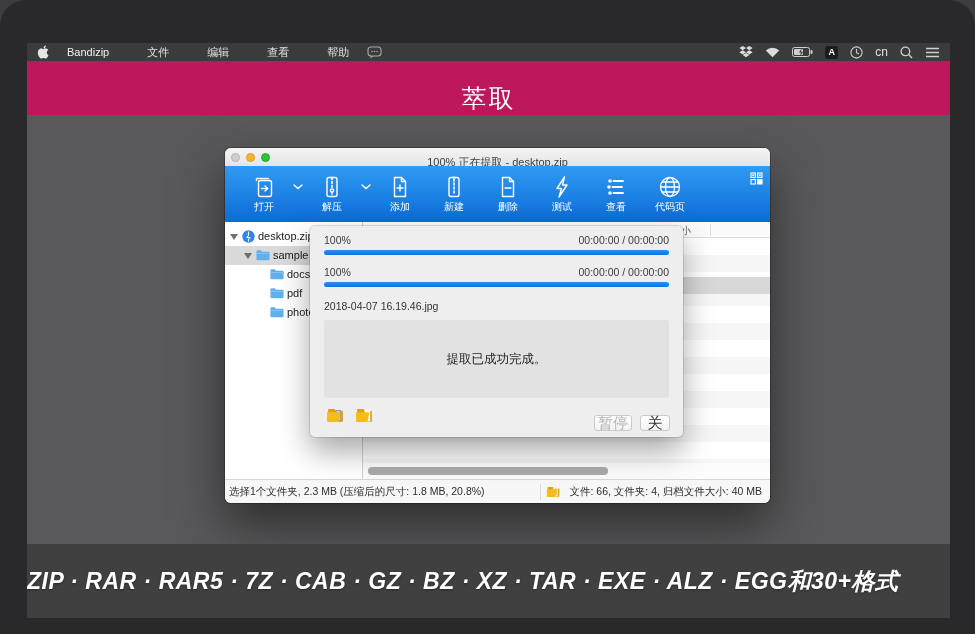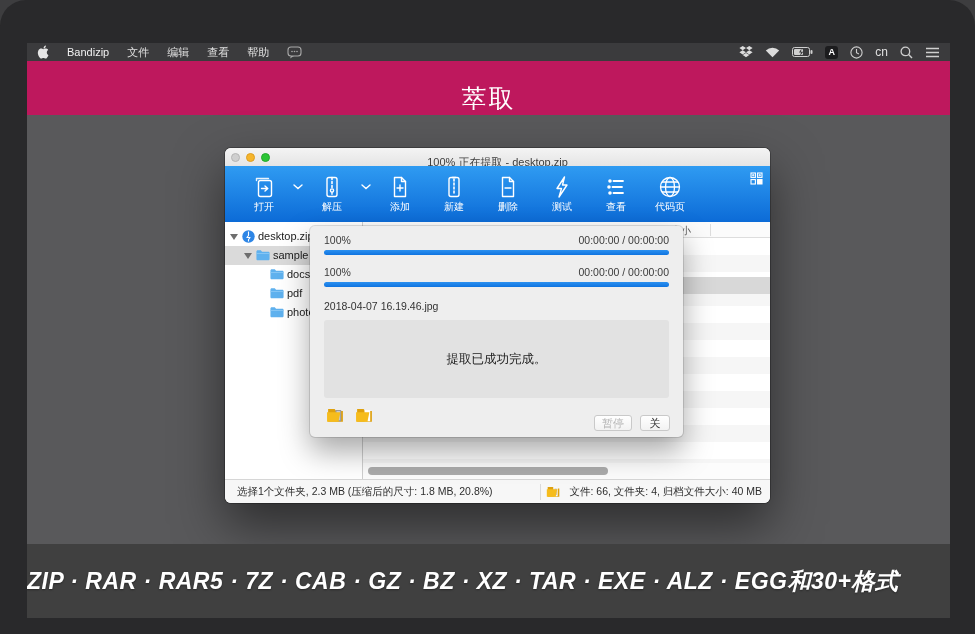--- a/index.html
+++ b/index.html
@@ -6,21 +6,21 @@
   html,body { width:975px; height:634px; background:#3d3d3f; font-family:"Liberation Sans","DejaVu Sans",sans-serif; overflow:hidden; }
   .bezel { position:absolute; left:0; top:0; width:975px; height:634px; background:#29292b; border-radius:26px 26px 0 0; }
   .screen { position:absolute; left:27px; top:43px; width:923px; height:575px; background:#59595b; overflow:hidden; }
 
   
   .menubar { position:absolute; left:0; top:0; width:100%; height:18px; background:#3b3b3d;
              display:flex; align-items:center; color:#e3e3e3; font-size:11px; padding:0 10px; }
   .mb-left { display:flex; align-items:center; gap:18px; }
   .mb-apple { display:flex; align-items:center; }
   .mb-app { font-weight:normal; color:#f2f2f2; }
-  .mb-item { color:#e0e0e0; }
+  .mb-item { color:#e0e0e0;margin-left:20px; }
   .mb-bubble { display:flex; align-items:center; }
   .mb-right { margin-left:auto; display:flex; align-items:center; gap:12px; }
   .mb-right svg { display:block; }
   .mb-cn { font-size:12px; color:#e0e0e0; }
   .ime-box { width:13px; height:13px; background:#1c1c1e; border-radius:3px; color:#fff; font-size:9px; font-weight:bold;
              display:flex; align-items:center; justify-content:center; }
 
   
   .hero { position:absolute; left:0; top:18px; width:100%; height:54px; background:#be185d;
           display:flex; align-items:flex-end; justify-content:center; }
@@ -66,37 +66,37 @@
   .col-header .col-label { position:absolute; left:308px; top:2px; }
   .col-div { position:absolute; left:347px; top:2px; width:1px; height:12px; background:#ddd; }
   .rows { position:absolute; left:0; top:16px; width:100%; height:225px;
           background:repeating-linear-gradient(180deg,#ffffff 0 17px,#f6f6f6 17px 34px); }
   .sel-row { position:absolute; left:0; top:39px; width:100%; height:17px; background:#d8d8d8; }
   .hscroll-track { position:absolute; left:0; top:241px; width:100%; height:16px; background:#fcfcfc; }
   .hscroll-thumb { position:absolute; left:5px; top:4px; width:240px; height:8px; background:#ababab; border-radius:4px; }
 
   .statusbar { position:absolute; left:0; top:331px; width:100%; height:24px; background:#f7f7f7;
                border-top:1px solid #d6d6d6; border-radius:0 0 6px 6px; display:flex; align-items:center; font-size:10.5px; color:#2e2e2e; }
-  .sb-left { padding-left:12px; white-space:nowrap; }
+  .sb-left { padding-left:4px; white-space:nowrap; }
   .sb-div { position:absolute; left:315px; top:4px; width:1px; height:16px; background:#dadada; }
   .sb-right { position:absolute; right:8px; display:flex; align-items:center; gap:8px; white-space:nowrap; }
 
   
   .dialog { position:absolute; left:85px; top:78px; width:373px; height:211px; background:#eeeeee;
             border-radius:5px; box-shadow:0 14px 30px rgba(0,0,0,.35), 0 0 0 1px rgba(0,0,0,.12); }
   .pg-row { position:absolute; left:14px; width:345px; display:flex; justify-content:space-between;
             font-size:10.5px; color:#3a3a3a; }
   .pg-bar { position:absolute; left:14px; width:345px; height:5px; border-radius:2.5px;
             background:linear-gradient(#2b90f0,#0f74e0); }
   .dlg-file { position:absolute; left:14px; top:74px; font-size:10.5px; color:#333; }
   .msgbox { position:absolute; left:14px; top:94px; width:345px; height:78px; background:#e2e2e2; border-radius:3px;
             display:flex; align-items:center; justify-content:center; font-size:12.5px; color:#222; }
   .dlg-folders { position:absolute; left:16px; top:180px; display:flex; gap:10px; }
   .dlg-btn { position:absolute; height:16px; border-radius:3px; background:linear-gradient(#ffffff,#f2f2f2);
-             border:1px solid #c9c9c9; font-size:11px; display:flex; align-items:center; justify-content:center;
+             border:1px solid #c9c9c9; font-size:15px; display:flex; align-items:center; justify-content:center;
              font-family:inherit; }
   .btn-pause { left:284px; top:189px; width:38px; color:#b5b5b5; }
   .btn-close { left:330px; top:189px; width:30px; color:#333; }
 </style>
 </head>
 <body>
 
 <div class="bezel">
 <div class="screen">
 

